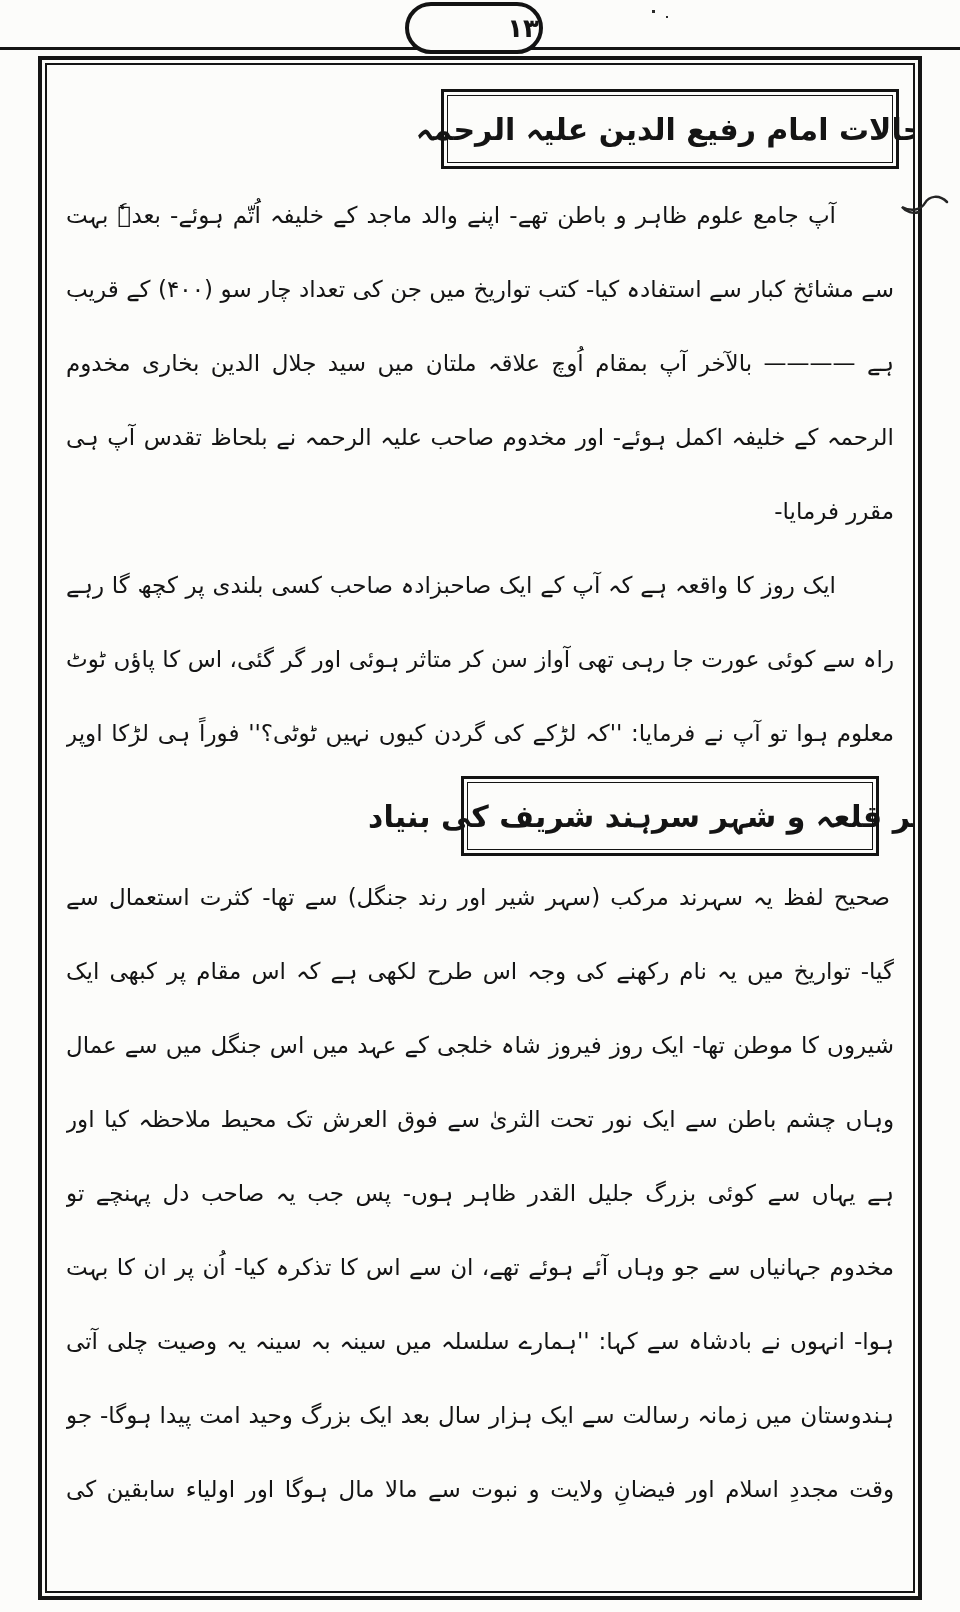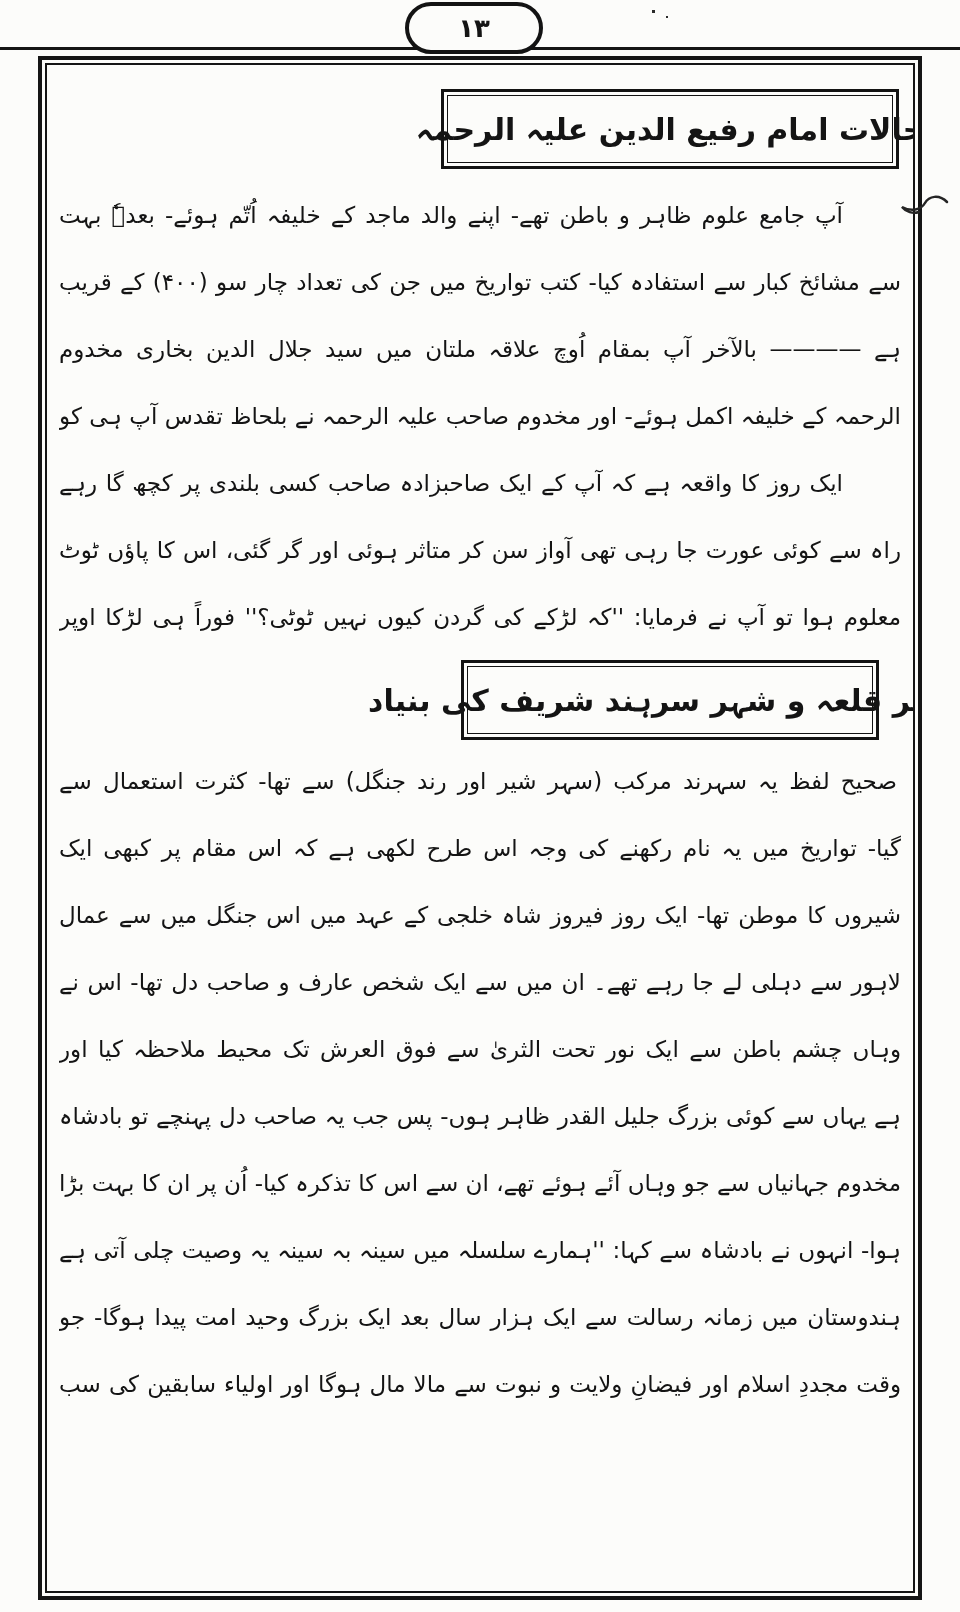--- a/index.html
+++ b/index.html
@@ -28,21 +28,21 @@
   }
   
   .page-num {
     position: absolute;
     left: 405px; top: 2px;
     width: 138px; height: 52px;
     box-sizing: border-box;
     border: 4px solid #131313;
     border-radius: 28px;
     background: #fcfcfa;
-    display: flex; align-items: center; justify-content: center;
+    display: flex; align-items: center; 
     font-size: 26px; font-weight: bold;
     z-index: 3;
   }
   
   .margin-mark { position: absolute; left: 897px; top: 192px; z-index: 2; }
   .speck { position: absolute; background: #2a2a2a; }
   
   .frame {
     position: absolute;
     left: 38px; top: 56px;
@@ -76,21 +76,21 @@
   .hbox1 { width: 458px; margin: 24px 2px 0 auto; }
   .hbox2 { width: 418px; margin: 9px 22px 0 auto; }
   .htext {
     font-size: 30px; font-weight: bold;
     white-space: nowrap;
     letter-spacing: 0.5px;
   }
   
   .textcol { margin-top: 13px; }
   .tline {
-    margin: 0;
+    margin: 7px;
     height: 67px;
     line-height: 67px;
     font-size: 23px;
     direction: rtl;
     text-align: justify;
     text-align-last: justify;
     -moz-text-align-last: justify;
     overflow: hidden;
     white-space: nowrap;
   }
@@ -128,37 +128,37 @@
         <div class="hbox-inner">
           <span class="htext">حالات امام رفیع الدین علیہ الرحمہ</span>
         </div>
       </div>
 
       <div class="textcol">
         <p class="tline jfull indent">آپ جامع علوم ظاہر و باطن تھے- اپنے والد ماجد کے خلیفہ اُتّم ہوئے- بعدہٗ بہت</p>
         <p class="tline jfull">سے مشائخ کبار سے استفادہ کیا- کتب تواریخ میں جن کی تعداد چار سو (۴۰۰) کے قریب درج</p>
         <p class="tline jfull">ہے ———— بالآخر آپ بمقام اُوچ علاقہ ملتان میں سید جلال الدین بخاری مخدوم جہانیاں علیہ</p>
         <p class="tline jfull">الرحمہ کے خلیفہ اکمل ہوئے- اور مخدوم صاحب علیہ الرحمہ نے بلحاظ تقدس آپ ہی کو اپنا امام نماز</p>
+        <p class="tline short">مقرر فرمایا-</p>
 
         <p class="tline jfull indent">ایک روز کا واقعہ ہے کہ آپ کے ایک صاحبزادہ صاحب کسی بلندی پر کچھ گا رہے تھے</p>
         <p class="tline jfull">راہ سے کوئی عورت جا رہی تھی آواز سن کر متاثر ہوئی اور گر گئی، اس کا پاؤں ٹوٹ گیا- جب آپ کو</p>
         <p class="tline jfull">معلوم ہوا تو آپ نے فرمایا: ''کہ لڑکے کی گردن کیوں نہیں ٹوٹی؟'' فوراً ہی لڑکا اوپر سے زمین پر</p>
       </div>
 
       <div class="hbox hbox2">
         <div class="hbox-inner">
           <span class="htext">تعمیر قلعہ و شہر سرہند شریف کی بنیاد</span>
         </div>
       </div>
 
       <div class="textcol" style="margin-top:8px;">
         <p class="tline jfull indent2">صحیح لفظ یہ سہرند مرکب (سہر شیر اور رند جنگل) سے تھا- کثرت استعمال سے سرہند ہو</p>
         <p class="tline jfull">گیا- تواریخ میں یہ نام رکھنے کی وجہ اس طرح لکھی ہے کہ اس مقام پر کبھی ایک وحشت ناک جنگل</p>
         <p class="tline jfull">شیروں کا موطن تھا- ایک روز فیروز شاہ خلجی کے عہد میں اس جنگل میں سے عمال شاہی خزانہ کو</p>
-        <p class="tline jfull">لاہور سے دہلی لے جا رہے تھے۔ ان میں سے ایک شخص عارف و صاحب دل تھا- اس نے</p>
         <p class="tline jfull">وہاں چشم باطن سے ایک نور تحت الثریٰ سے فوق العرش تک محیط ملاحظہ کیا اور خیال کیا کہ کیا عجب</p>
         <p class="tline jfull">ہے یہاں سے کوئی بزرگ جلیل القدر ظاہر ہوں- پس جب یہ صاحب دل پہنچے تو بادشاہ کے پیر</p>
         <p class="tline jfull">مخدوم جہانیاں سے جو وہاں آئے ہوئے تھے، ان سے اس کا تذکرہ کیا- اُن پر ان کا بہت بڑا اثر</p>
         <p class="tline jfull">ہوا- انہوں نے بادشاہ سے کہا: ''ہمارے سلسلہ میں سینہ بہ سینہ یہ وصیت چلی آتی ہے کہ</p>
         <p class="tline jfull">ہندوستان میں زمانہ رسالت سے ایک ہزار سال بعد ایک بزرگ وحید امت پیدا ہوگا- جو امام</p>
         <p class="tline jfull">وقت مجددِ اسلام اور فیضانِ ولایت و نبوت سے مالا مال ہوگا اور اولیاء سابقین کی سب نعمتیں اُس</p>
       </div>
 
     </div>
   </div>

